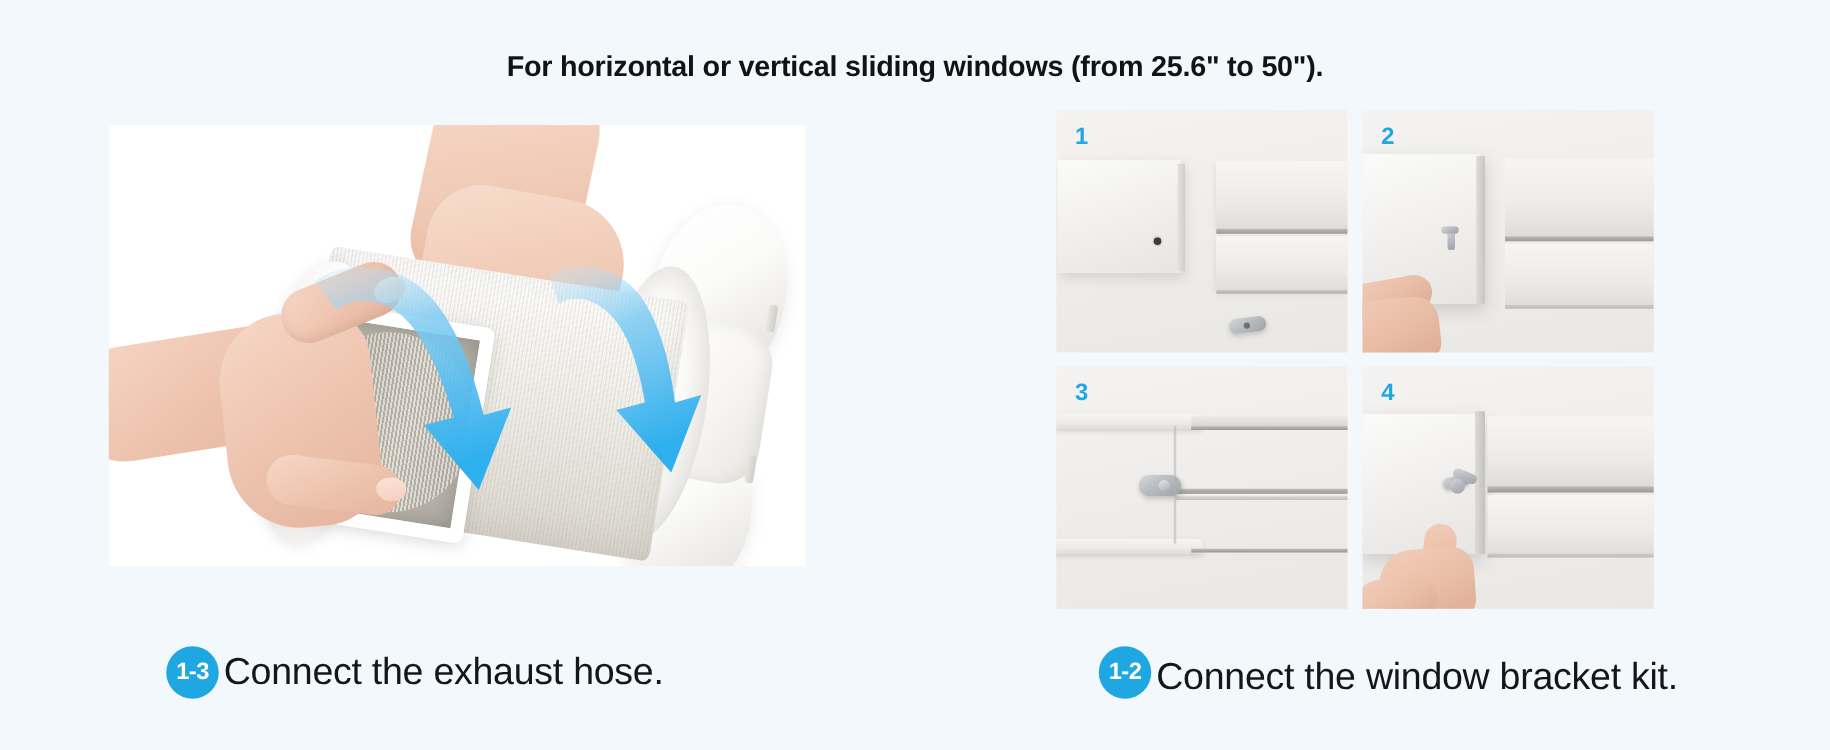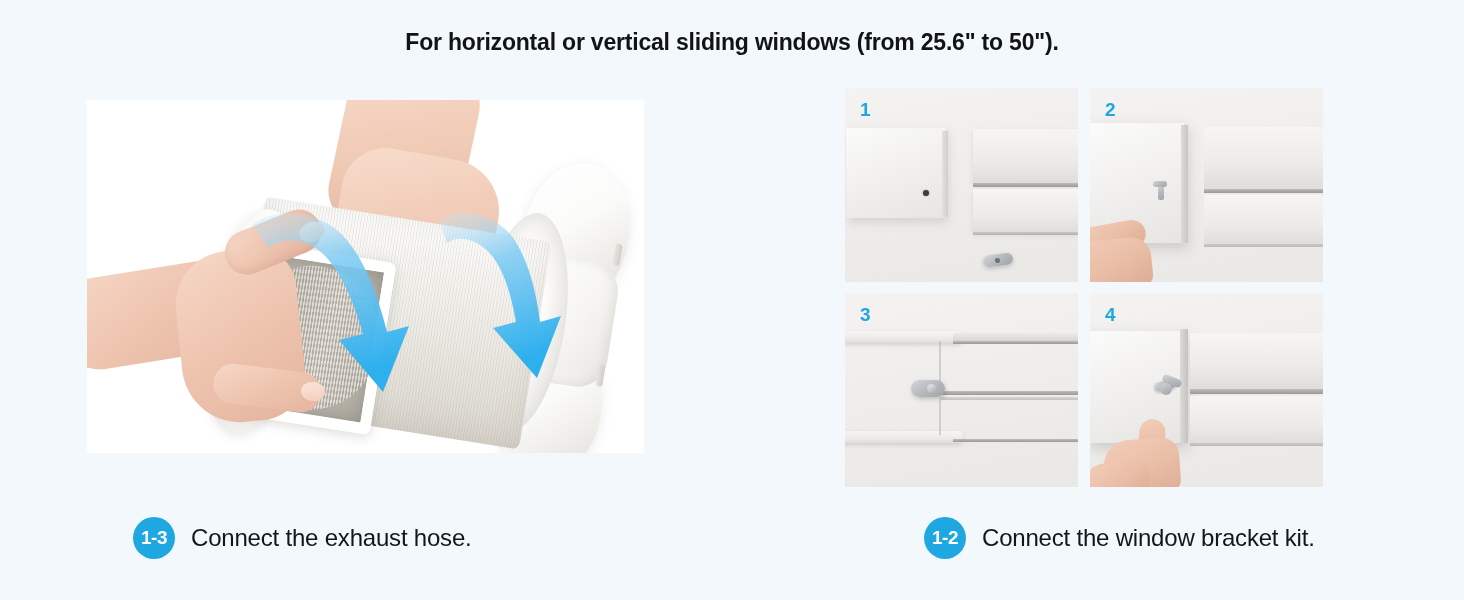--- a/index.html
+++ b/index.html
@@ -6,21 +6,21 @@
   body{
     width:1464px;height:600px;overflow:hidden;
     background:#f2f8fc;
     font-family:"Liberation Sans", sans-serif;
     -webkit-font-smoothing:antialiased;
   }
   .page{position:relative;width:1464px;height:600px;}
 
   
   .title{
-    position:absolute;left:0;top:29px;width:1464px;
+    position:absolute;left:0;top:40px;width:1464px;
     text-align:center;
     font-size:23px;font-weight:bold;color:#111315;
     letter-spacing:-0.2px;
   }
 
   
   .photo-main{
     position:absolute;left:87px;top:100px;width:557px;height:353px;
     background:#ffffff;overflow:hidden;
   }
@@ -200,26 +200,26 @@
   
   .caption{position:absolute;display:flex;align-items:center;}
   .badge{
     width:42px;height:42px;border-radius:50%;
     background:#1ea7e1;color:#ffffff;
     display:flex;align-items:center;justify-content:center;
     font-size:19px;font-weight:bold;letter-spacing:-0.5px;
     flex:0 0 auto;
   }
   .cap-text{
-    margin-left:16px;
-    font-size:24px;font-weight:normal;color:#14161a;
+    margin-left:4px;
+    font-size:30px;font-weight:normal;color:#14161a;
     letter-spacing:-0.2px;white-space:nowrap;
   }
   #cap1{left:133px;top:517px;}
-  #cap2{left:924px;top:517px;}
+  #cap2{left:879px;top:517px;align-items:flex-end;}
 </style>
 </head>
 <body>
 
 <div class="page">
 
   <div class="title">For horizontal or vertical sliding windows (from 25.6" to 50").</div>
 
   <div class="photo-main">
 

